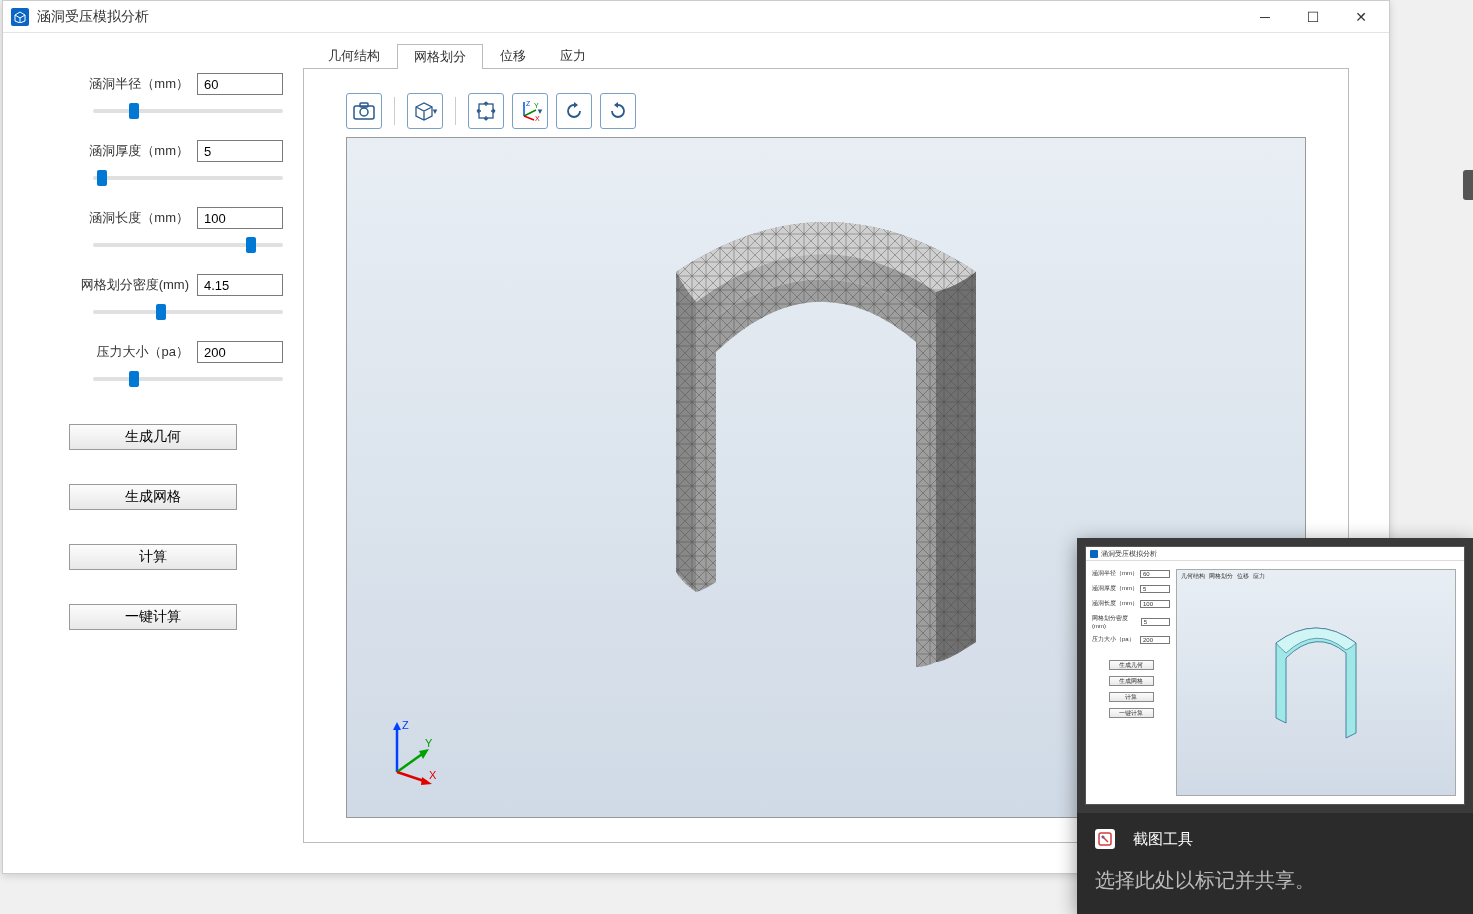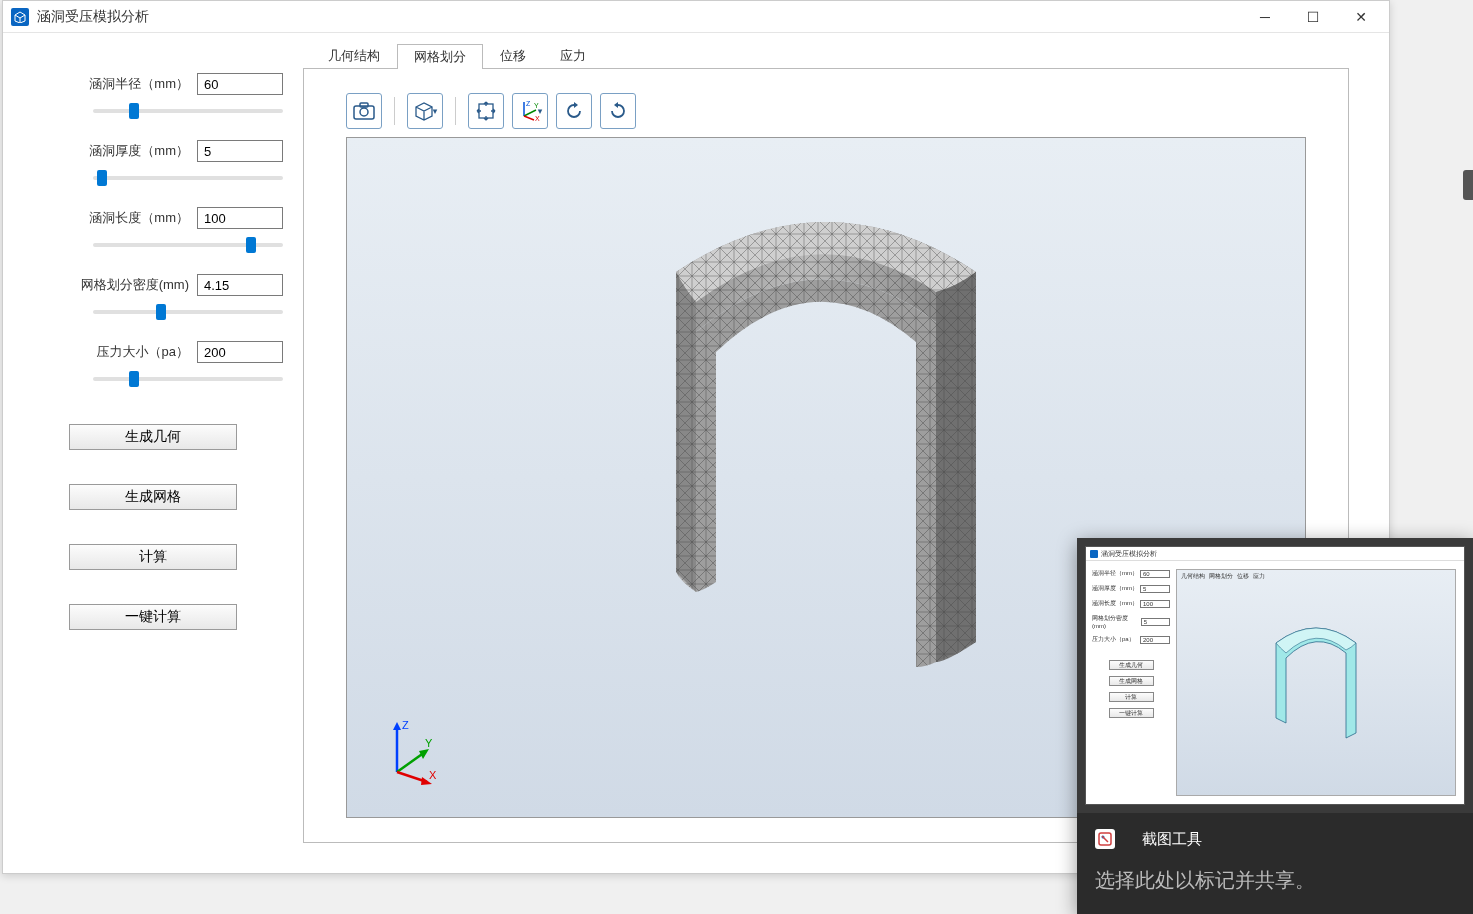--- a/index.html
+++ b/index.html
@@ -227,21 +227,21 @@
   position: relative;
 }
 .thumb-shape {
   position:absolute; left:50%; top:50%;
   transform: translate(-50%,-50%);
   width: 110px; height: 140px;
 }
 .notif-body {
   padding: 16px 18px 20px 18px;
 }
-.notif-head { display:flex; align-items:center; gap:27px; margin-bottom:18px;}
+.notif-head { display:flex; align-items:center; gap:18px; margin-bottom:18px;}
 .notif-icon {
   width:20px; height:20px;
   background:#fff; border-radius:3px;
   display:flex; align-items:center; justify-content:center;
   font-size:12px;
 }
 .notif-title { font-size:15px; color:#fff; }
 .notif-line1 { font-size:15px; color:#fff; margin-bottom:4px;}
 .notif-line2 { font-size:20px; color:#bbb; }
 .right-edge {

